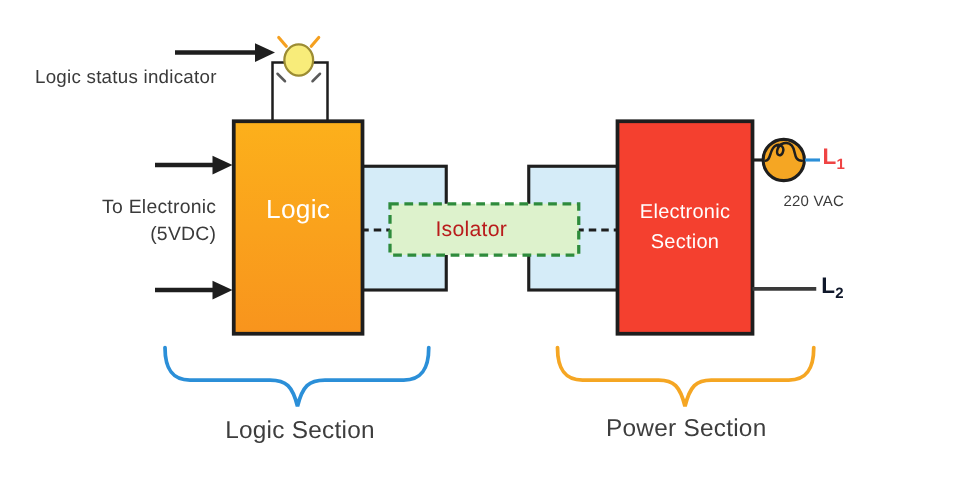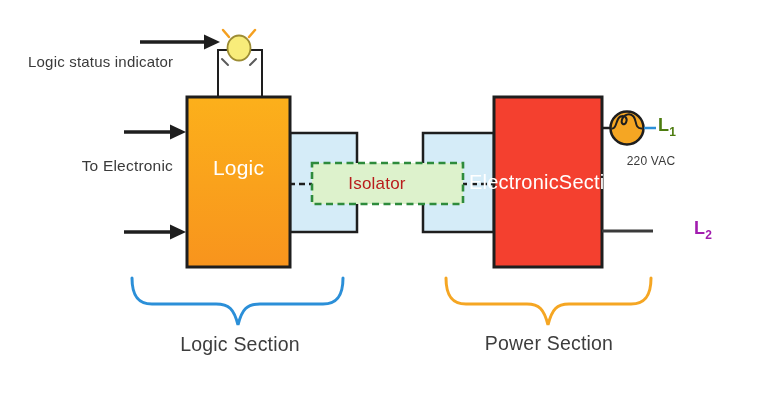--- a/index.html
+++ b/index.html
@@ -8,26 +8,26 @@
     font-family:"Liberation Sans",sans-serif;color:#3a3a3a;
   }
   .layer{position:absolute;left:0;top:0;width:768px;height:400px;}
   .lbl{position:absolute;letter-spacing:.2px;}
   .lbl-input-status{left:28px;top:53px;width:172px;font-size:15px;color:#3a3a3a;}
   .lbl-processor{left:40px;top:155px;width:133px;text-align:right;font-size:15.5px;line-height:22px;color:#3a3a3a;}
   .lbl-logic{left:187px;top:83px;width:103px;height:170px;display:flex;align-items:center;justify-content:center;
     font-size:21px;color:#ffffff;}
   .lbl-isolator{left:312px;top:163px;width:130px;height:41px;display:flex;align-items:center;justify-content:center;
     font-size:17px;color:#b91c1c;}
-  .lbl-switch{left:494px;top:97px;width:108px;height:170px;display:flex;flex-direction:row;align-items:center;justify-content:center;
-    font-size:20px;line-height:24px;color:#ffffff;text-align:center;}
+  .lbl-switch{left:494px;top:97px;width:108px;height:170px;display:flex;flex-direction:column;align-items:center;justify-content:center;
+    font-size:16px;line-height:24px;color:#ffffff;text-align:center;}
   .terminal{font-size:18px;font-weight:bold;}
   .terminal sub{font-size:12px;font-weight:bold;}
-  .lbl-l1{left:658px;top:115px;color:#4d7c0f;}
-  .lbl-l2{left:694px;top:218px;color:#a21caf;text-align:right;}
+  .lbl-l1{left:658px;top:115px;color:#ef4444;}
+  .lbl-l2{left:657px;top:218px;color:#0f172a;text-align:right;}
   .lbl-vac{left:603px;top:154px;width:96px;text-align:center;font-size:12px;color:#3a3a3a;}
   .section-label{font-size:19.5px;color:#3d3d3d;text-align:center;}
   .lbl-logic-section{left:150px;top:333px;width:180px;}
   .lbl-power-section{left:459px;top:332px;width:180px;}
   .arrow-shaft{stroke:#1e1e1e;stroke-width:3.5;}
   .arrow-head{fill:#1e1e1e;}
 </style>
 </head>
 <body>
 
@@ -89,20 +89,21 @@
     <path d="M 132 278 C 132 294 137 304 152 304 L 216 304 C 229 304 234 309 238 325
              C 242 309 247 304 260 304 L 323 304 C 338 304 343 294 343 278" fill="none" stroke-width="3" stroke-linecap="round" stroke="#2B8FD8"></path>
     <path d="M 446 278 C 446 294 451 304 466 304 L 527 304 C 539 304 544 309 548 325
              C 552 309 557 304 569 304 L 631 304 C 646 304 651 294 651 278" fill="none" stroke-width="3" stroke-linecap="round" stroke="#F5A623"></path>
   </svg>
 
   <div class="lbl lbl-input-status">Logic status indicator</div>
 
   <div class="lbl lbl-processor">
     <div>To Electronic</div>
+    <div>(5VDC)</div>
   </div>
 
   <div class="lbl lbl-logic">Logic</div>
 
   <div class="lbl lbl-isolator">Isolator</div>
 
   <div class="lbl lbl-switch">
     <div>Electronic</div>
     <div>Section</div>
   </div>

